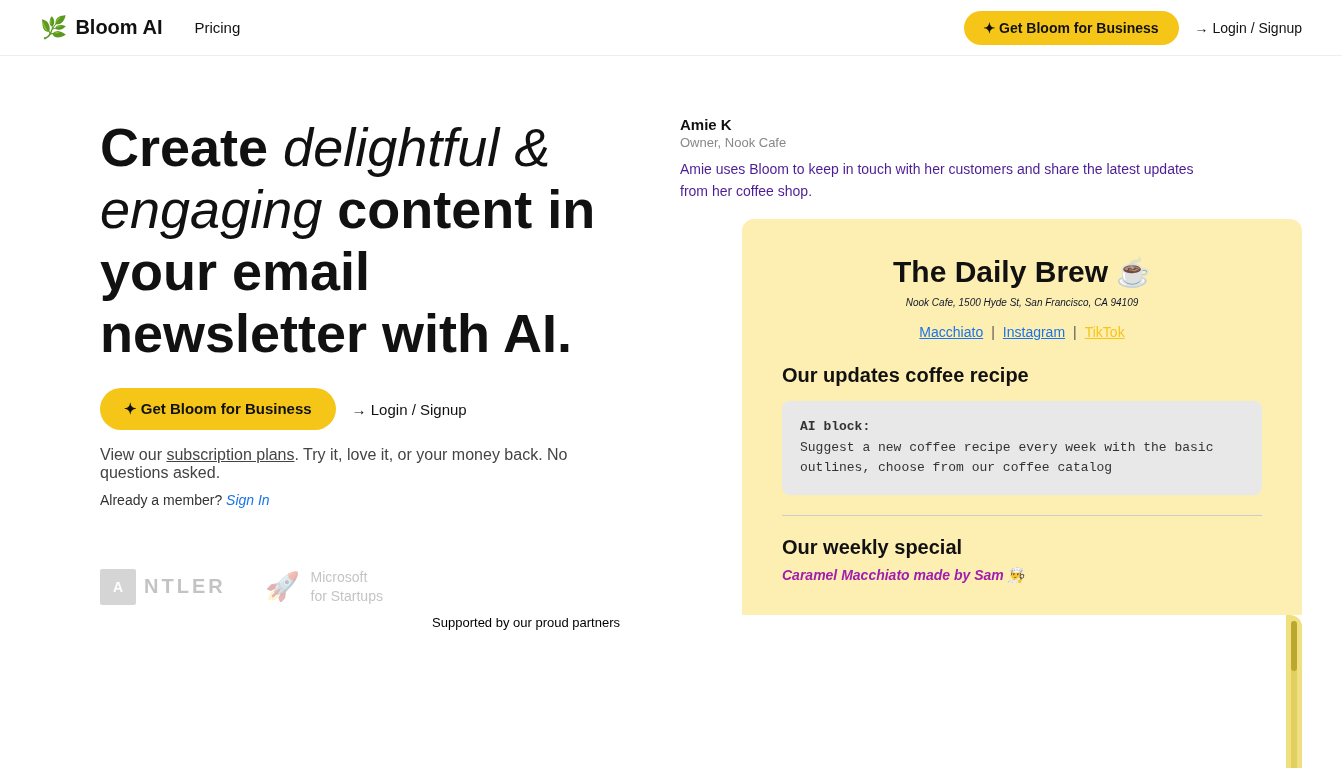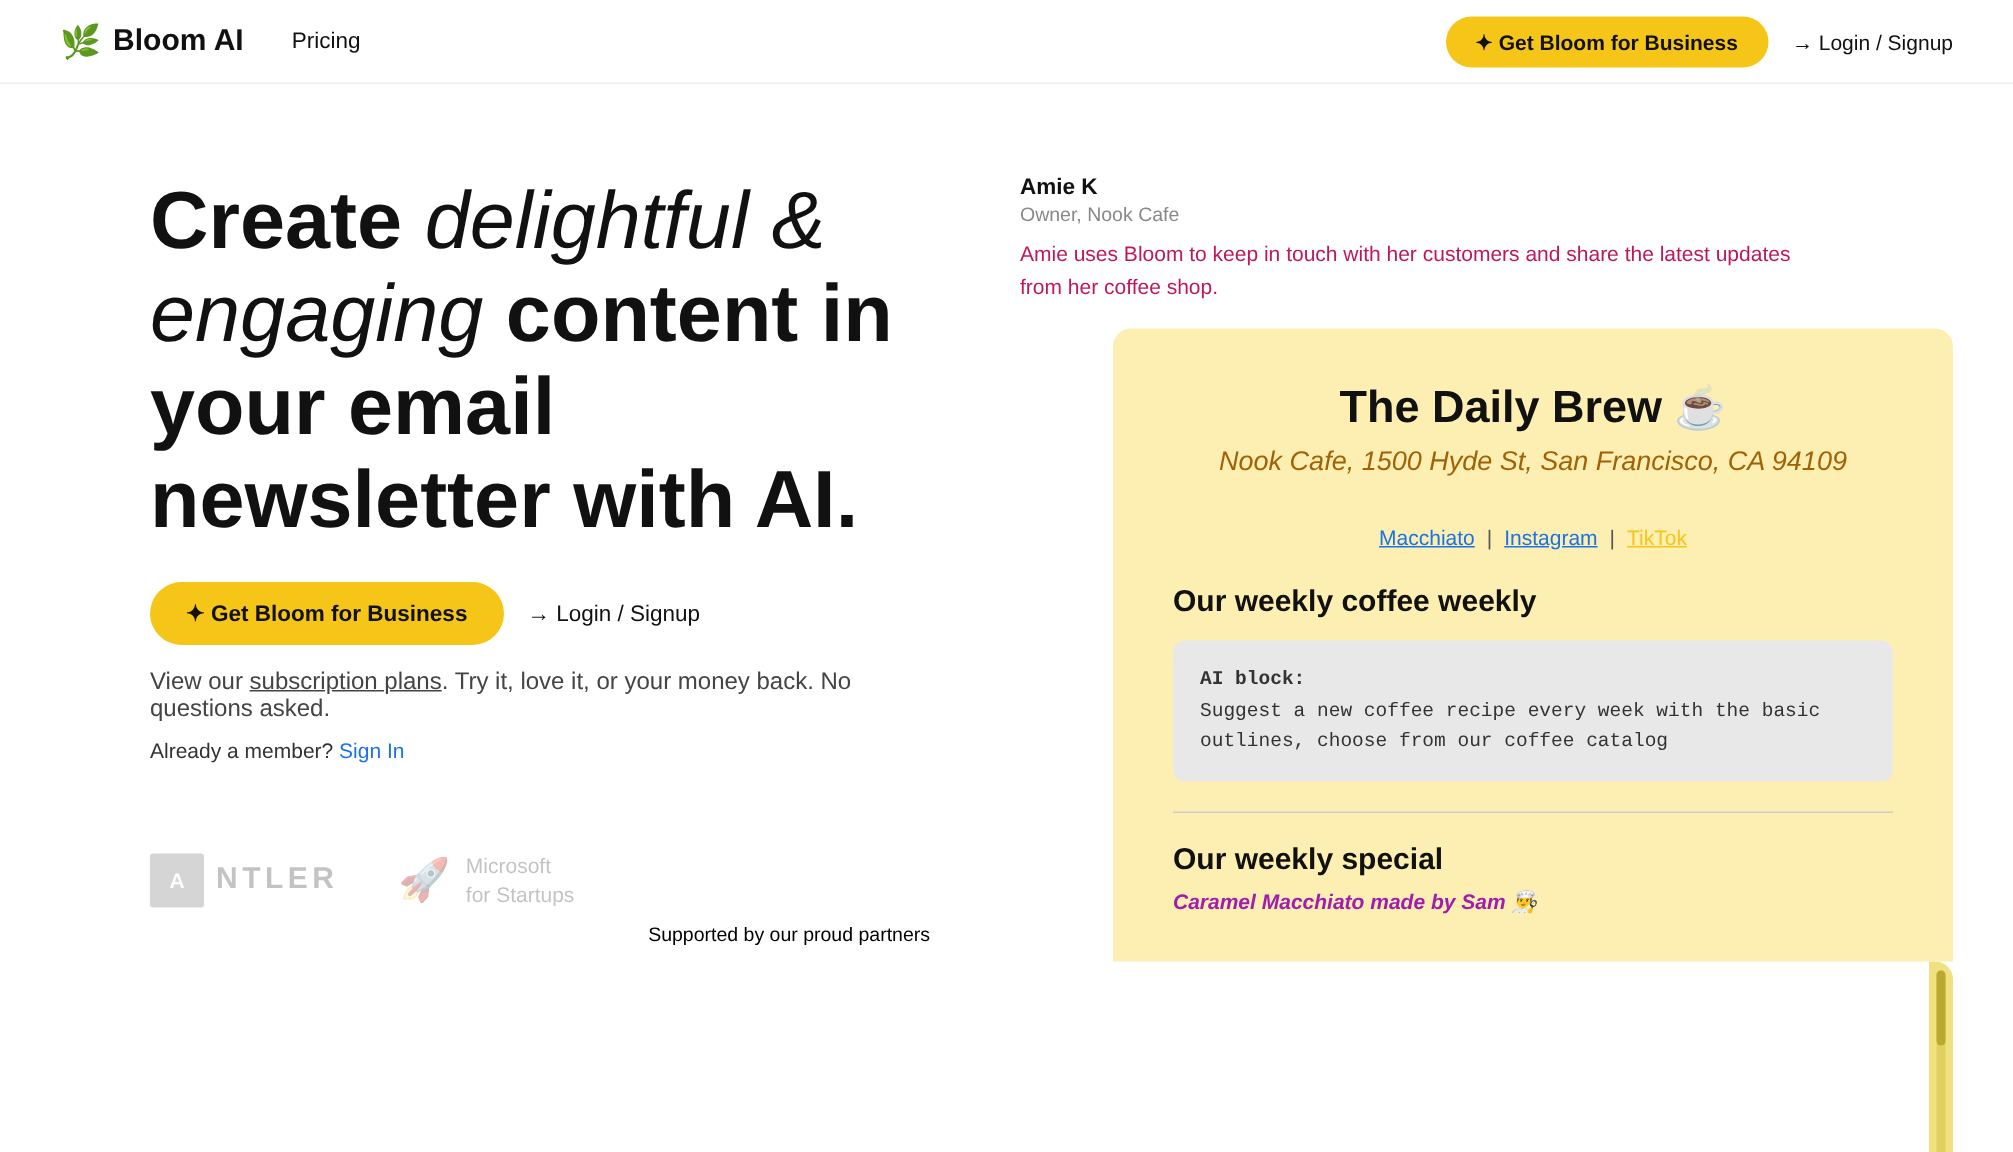--- a/index.html
+++ b/index.html
@@ -111,21 +111,21 @@
       color: #444;
       margin-bottom: 10px;
     }
     .fine-print a { color: #444; }
 
     .already-member {
       font-size: 14px;
       color: #333;
       margin-bottom: 60px;
     }
-    .already-member a { color: #1a73e8; text-decoration: none; }
+    .already-member a { color: #1a73e8; text-decoration: none; font-style: italic; }
 
     
     .partners { margin-top: 20px; }
     .partner-logos {
       display: flex;
       align-items: center;
       gap: 40px;
       margin-bottom: 10px;
     }
     .partner-antler {
@@ -160,21 +160,21 @@
       color: #000000;
       text-align: right;
       margin-top: 4px;
     }
 
     
     .right-col { flex: 1; min-width: 0; padding-top: 0; }
 
     .testimonial-name { font-size: 15px; font-weight: 600; color: #111; margin-bottom: 2px; }
     .testimonial-role { font-size: 13px; color: #888; margin-bottom: 8px; }
-    .testimonial-text { font-size: 14px; color: #be185d; line-height: 1.6; margin-bottom: 16px; max-width: 540px; }
+    .testimonial-text { font-size: 14px; color: #4c1d95; line-height: 1.6; margin-bottom: 16px; max-width: 540px; }
 
     
     .email-preview {
       background: #FDEFB2;
       border-radius: 12px 12px 0 0;
       padding: 36px 40px 32px;
       width: 560px;
       max-width: 100%;
       overflow: hidden;
       position: relative;
@@ -184,24 +184,24 @@
       font-size: 30px;
       font-weight: 800;
       color: #111;
       text-align: center;
       margin-bottom: 6px;
     }
     .coffee-emoji { font-size: 28px; margin-left: 8px; }
 
     .email-address {
       font-style: italic;
-      font-size: 18px;
-      color: #a16207;
+      font-size: 10px;
+      color: #0f172a;
       text-align: center;
-      margin-bottom: 32px;
+      margin-bottom: 16px;
     }
 
     .social-links {
       display: flex;
       align-items: center;
       justify-content: center;
       gap: 8px;
       margin-bottom: 24px;
     }
     .social-link { font-size: 14px; color: #1a73e8; text-decoration: underline; cursor: pointer; }
@@ -318,21 +318,21 @@
         <p class="email-address">Nook Cafe, 1500 Hyde St, San Francisco, CA 94109</p>
 
         <div class="social-links">
           <a href="#" class="social-link">Macchiato</a>
           <span class="social-sep">|</span>
           <a href="#" class="social-link">Instagram</a>
           <span class="social-sep">|</span>
           <a href="#" class="social-link tiktok-link">TikTok</a>
         </div>
 
-        <p class="email-section-title">Our weekly coffee weekly</p>
+        <p class="email-section-title">Our updates coffee recipe</p>
 
         <div class="ai-block">
           <span class="ai-label">AI block:</span><br>
           <span>Suggest a new coffee recipe every week with the basic
 outlines, choose from our coffee catalog</span>
         </div>
 
         <hr class="divider">
 
         <p class="weekly-special-title">Our weekly special</p>

